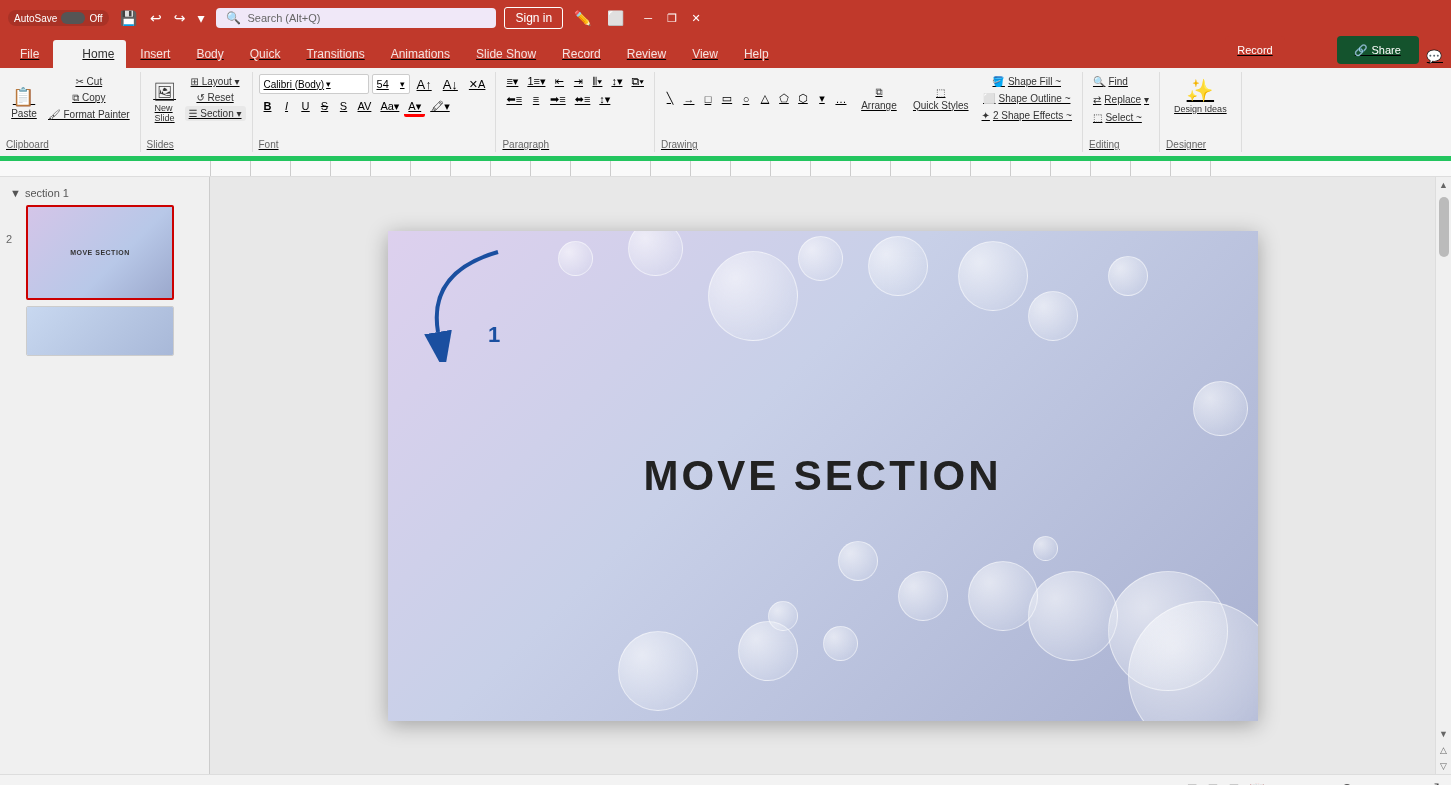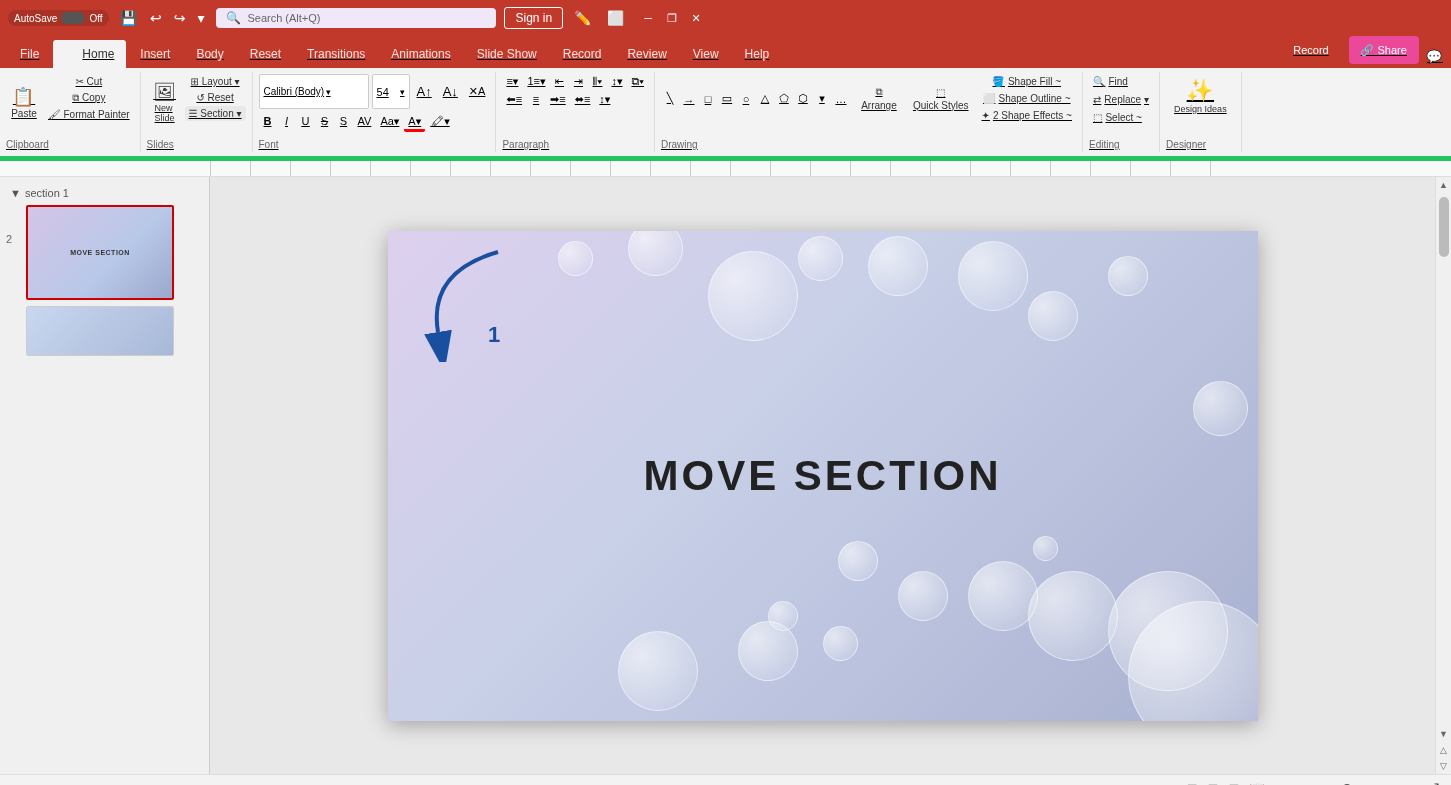--- a/index.html
+++ b/index.html
@@ -106,33 +106,33 @@
       font-size: 10px;
       gap: 3px;
     }
     .small-btns-col { display: flex; flex-direction: column; gap: 1px; }
     .font-size-box, .font-name-box {
       border: 1px solid #ccc;
       border-radius: 2px;
       padding: 1px 4px;
       font-size: 11px;
       background: white;
-      height: 35px;
+      height: 20px;
       display: flex;
       align-items: center;
     }
     .font-name-box { width: 110px; }
     .font-size-box { width: 38px; justify-content: space-between; }
     .font-row { display: flex; gap: 3px; align-items: center; margin-bottom: 2px; }
     .format-btns { display: flex; gap: 1px; }
     .fmt-btn { font-size: 11px; padding: 1px 4px; cursor: pointer; border-radius: 2px; min-width: 18px; text-align: center; }
     .shapes-grid { display: grid; grid-template-columns: repeat(10, 18px); gap: 1px; }
     .shape-cell { width: 18px; height: 16px; display: flex; align-items: center; justify-content: center; font-size: 11px; cursor: pointer; }
     .rec-btn { background: #c0392b; color: white; border: none; border-radius: 4px; padding: 4px 12px; font-size: 12px; cursor: pointer; display: flex; align-items: center; gap: 5px; }
-    .share-btn { background: #ec4899; color: white; border: none; border-radius: 4px; padding: 4px 12px; font-size: 12px; cursor: pointer; }
+    .share-btn { background: #14532d; color: white; border: none; border-radius: 4px; padding: 4px 18px; font-size: 12px; cursor: pointer; margin-left: 44px; }
     .design-ideas-btn { display: flex; flex-direction: column; align-items: center; padding: 4px 8px; cursor: pointer; border-radius: 3px; font-size: 10px; color: #333; }
 
     
     #main-layout {
       display: flex;
       height: calc(785px - 36px - 120px - 32px);
       background: #e8e8e8;
     }
 
     
@@ -332,21 +332,21 @@
     <div class="win-btn close">✕</div>
   </div>
 </div>
 
 <div id="ribbon">
   <div id="ribbon-tabs">
     <div class="ribbon-tab">File</div>
     <div class="ribbon-tab active">Home</div>
     <div class="ribbon-tab">Insert</div>
     <div class="ribbon-tab">Body</div>
-    <div class="ribbon-tab">Reset</div>
+    <div class="ribbon-tab">Quick</div>
     <div class="ribbon-tab">Transitions</div>
     <div class="ribbon-tab">Animations</div>
     <div class="ribbon-tab">Slide Show</div>
     <div class="ribbon-tab">Record</div>
     <div class="ribbon-tab">Review</div>
     <div class="ribbon-tab">View</div>
     <div class="ribbon-tab">Help</div>
     <div style="flex:1;"></div>
     <div style="display:flex; align-items:flex-end; gap:8px; padding-bottom:4px;">
       <button class="rec-btn" style="height:28px; font-size:11px;">Record</button>

